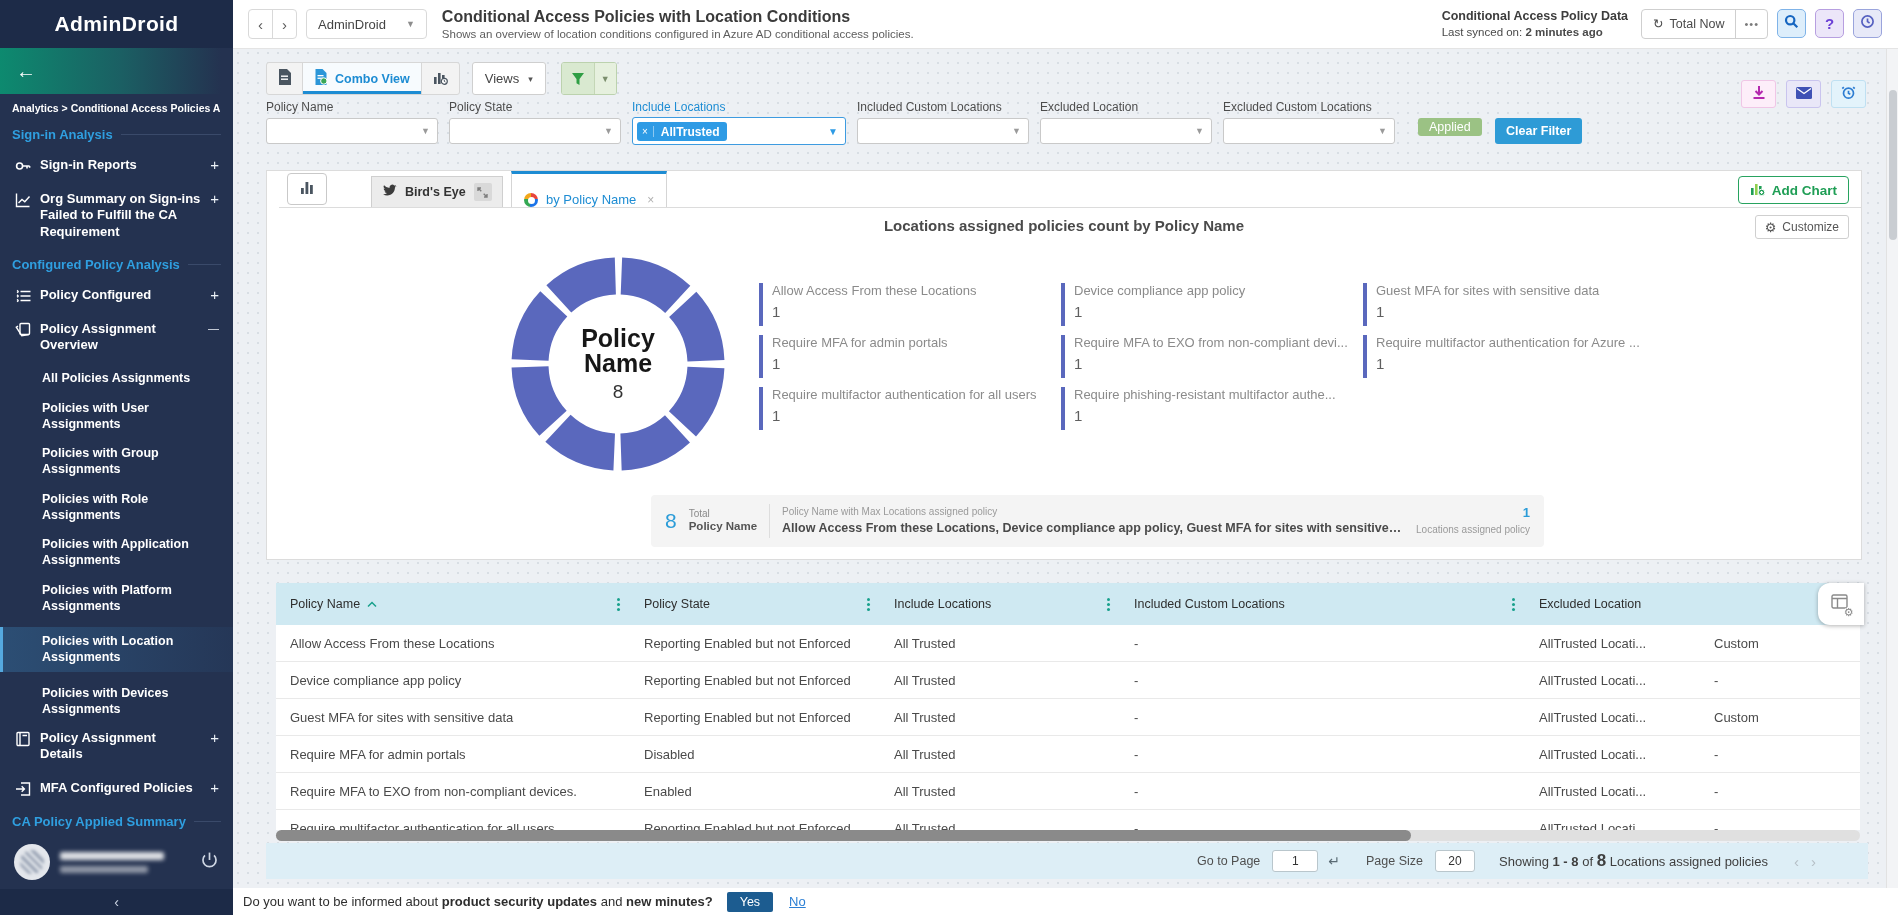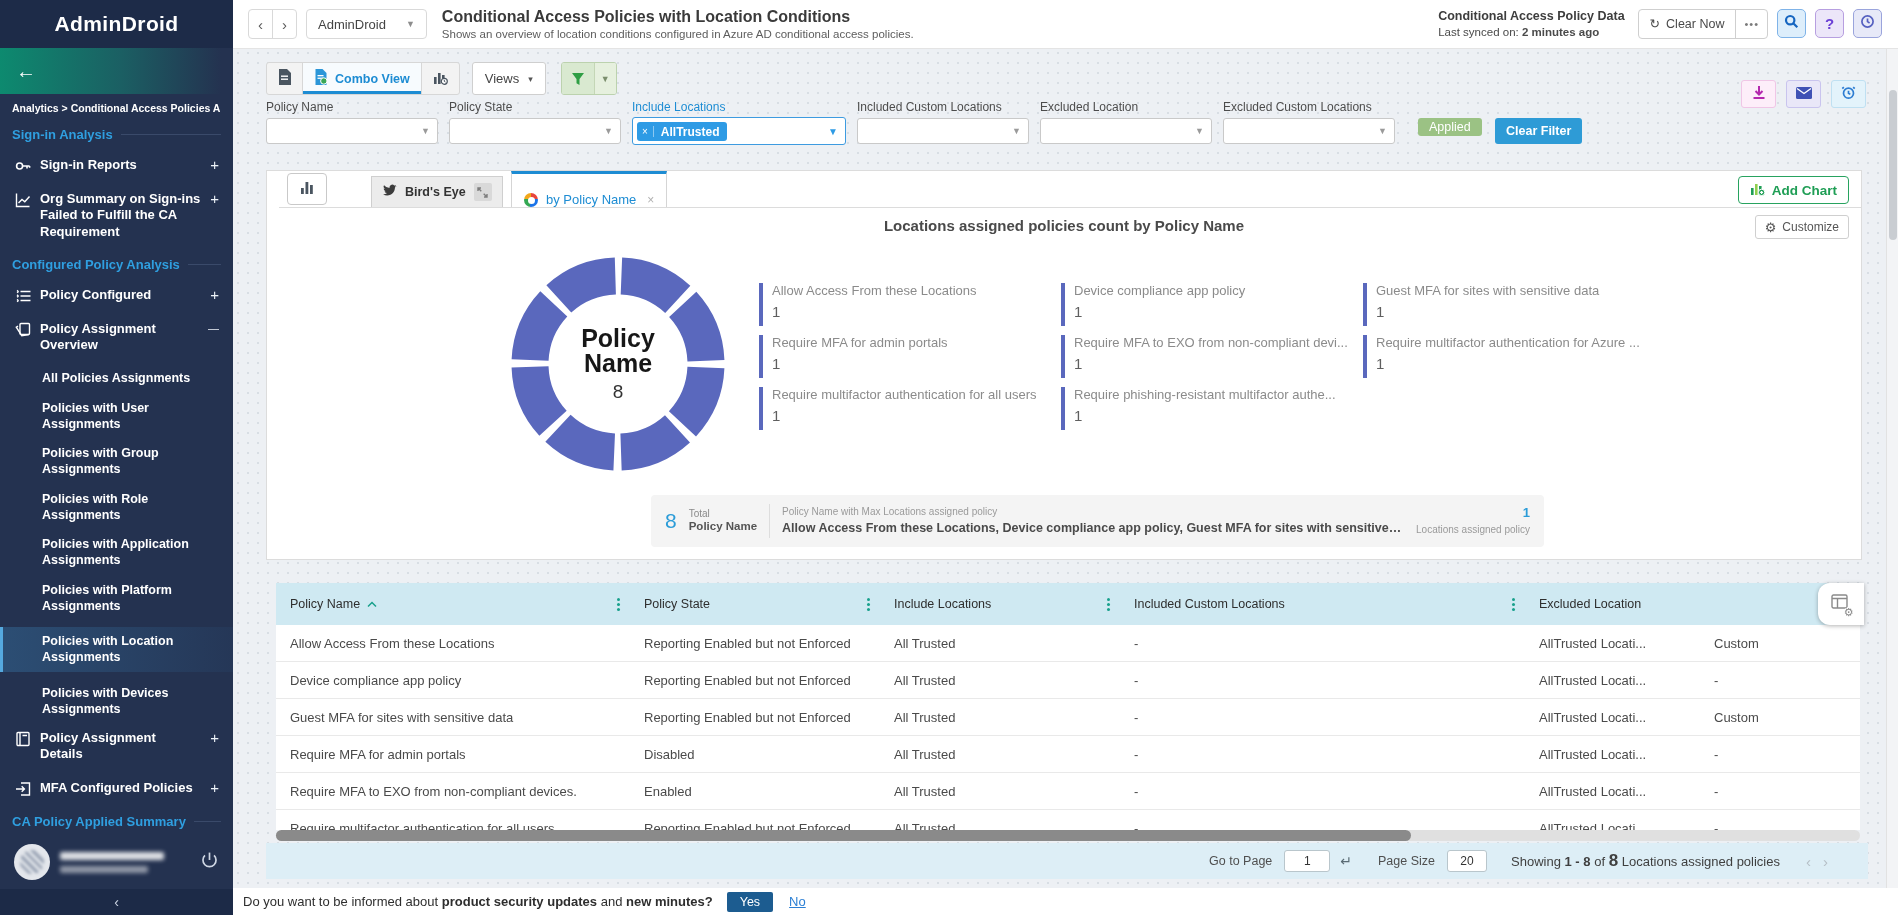--- a/index.html
+++ b/index.html
@@ -142,21 +142,21 @@
           box-shadow:0 5px 0 #18a08c,0 10px 0 #18a08c;cursor:pointer}
   .colchooser{position:absolute;right:-4px;top:0px;width:46px;height:42px;background:#fff;border-radius:12px 0 0 12px;
               box-shadow:0 1px 4px rgba(0,0,0,.3);display:flex;align-items:center;justify-content:center;cursor:pointer;z-index:2}
   .tbody{height:205px;overflow:hidden;background:#fff}
   .tr{display:flex;height:36px;align-items:center;border-bottom:1px solid #e9e9e9;font-size:13px;color:#4a4a4a;background:#fff;cursor:pointer}
   .td{padding-left:14px;box-sizing:border-box;white-space:nowrap;overflow:hidden}
   .hscroll{position:absolute;left:43px;top:782px;width:1584px;height:11px;background:#e0e0e0;border-radius:6px;cursor:pointer}
   .hthumb{position:absolute;left:0;top:0;height:11px;width:1135px;background:#8a8a8a;border-radius:6px;cursor:grab}
   
   .pagbar{position:absolute;left:33px;top:795px;width:1602px;height:36px;background:#ddeef6;display:flex;align-items:center;
-          justify-content:flex-end;gap:12px;padding-right:40px;box-sizing:border-box;font-size:12.5px;color:#4f4f4f}
+          justify-content:flex-end;gap:12px;padding-right:52px;box-sizing:border-box;font-size:12.5px;color:#4f4f4f}
   .pginput{width:46px;height:22px;border:1px solid #b9c6cc;border-radius:3px;text-align:center;font-size:12px;color:#333;background:#fff;box-sizing:border-box}
   .pginput.small{width:40px}
   .ret{color:#5a6b74;font-size:14px;margin-left:-2px;cursor:pointer}
   .showing{font-size:13px;color:#3f3f3f;margin-left:12px}
   .showing .rng{font-weight:700}
   .showing .tot{font-size:17px;font-weight:700}
   .pgchev{display:flex;gap:12px;margin-left:14px;color:#b5bfc6;font-size:15px}
   .pgchev span{cursor:pointer}
   
   .notif{position:absolute;left:0;bottom:0;right:0;height:27px;background:#fff;display:flex;align-items:center;
@@ -305,21 +305,21 @@
     <div class="t2">Shows an overview of location conditions configured in Azure AD conditional access policies.</div>
   </div>
   <div class="hright">
     <div class="dsrc">
       <div class="d1">Conditional Access Policy Data</div>
       <div class="d2"><span>Last synced on:</span> <b>2 minutes ago</b></div>
     </div>
     <div class="syncbtn">
       <span class="sp1">
           <span>↻</span>
-          <span>Clear Now</span>
+          <span>Total Now</span>
         </span>
       <span class="sp2">•••</span>
     </div>
     <div class="iconbtn ib-search">
       <span><svg width="15" height="15" viewBox="0 0 15 15" fill="none" stroke="#1565c0" stroke-width="2.2">
             <circle cx="6.2" cy="6.2" r="4.2"></circle>
             <path d="M9.5 9.5l3.8 3.8"></path>
           </svg></span>
     </div>
     <div class="iconbtn ib-help">

